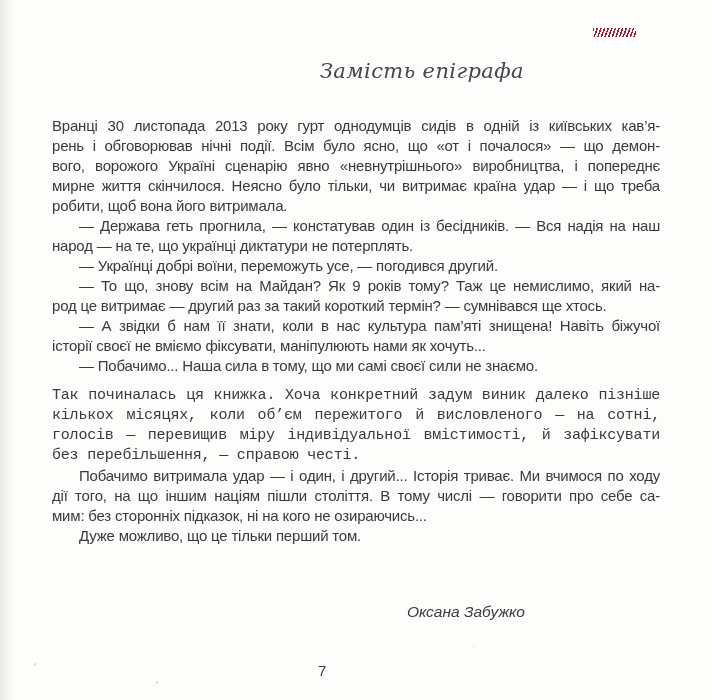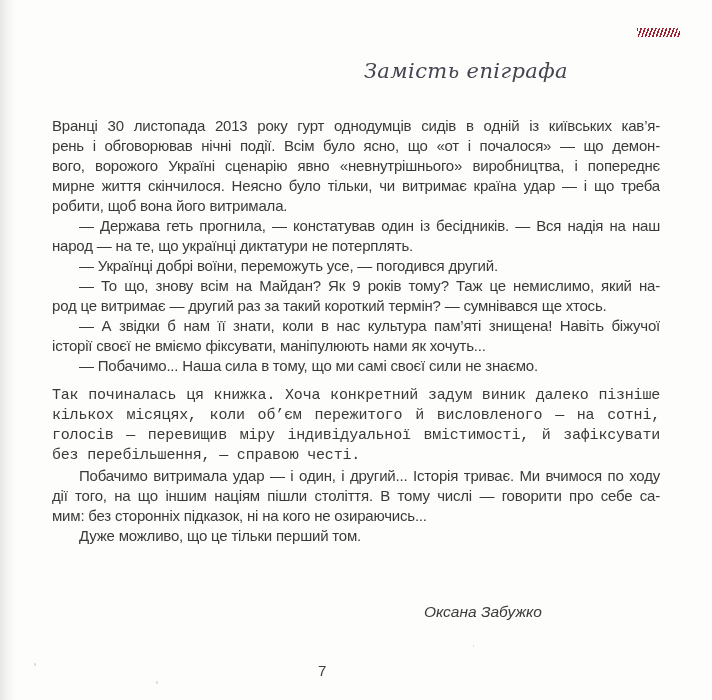--- a/index.html
+++ b/index.html
@@ -6,21 +6,20 @@
   body {
     width: 712px; height: 700px;
     background: #fdfdfc;
     font-family: "Liberation Sans", "DejaVu Sans", sans-serif;
     overflow: hidden;
   }
   .page {
     position: relative;
     width: 636px; height: 700px;
     background: linear-gradient(90deg, #e6e6e4 0px, #f4f4f2 7px, #fdfdfc 16px);
-    padding-left: 44px;
   }
   .stripes {
     position: absolute;
     top: 28px; right: 0;
     width: 43px; height: 9px;
   }
   .heading {
     position: absolute;
     top: 59px; right: 112px;
     margin: 0;
@@ -45,21 +44,21 @@
   .para.indent .line:first-child { text-indent: 27px; }
   .line {
     height: 20px;
     overflow: hidden;
     text-align: justify;
     text-align-last: justify;
   }
   .line.plast { text-align-last: left; }
   .signature {
     position: absolute;
-    top: 603px; right: 138px;
+    top: 603px; right: 111px;
     font-style: italic;
     font-size: 15.5px;
     color: #3c3c3c;
     text-align: right;
   }
   .pagenum {
     position: absolute;
     top: 662px; left: 318px;
     font-size: 15px;
     color: #3f3f3f;

